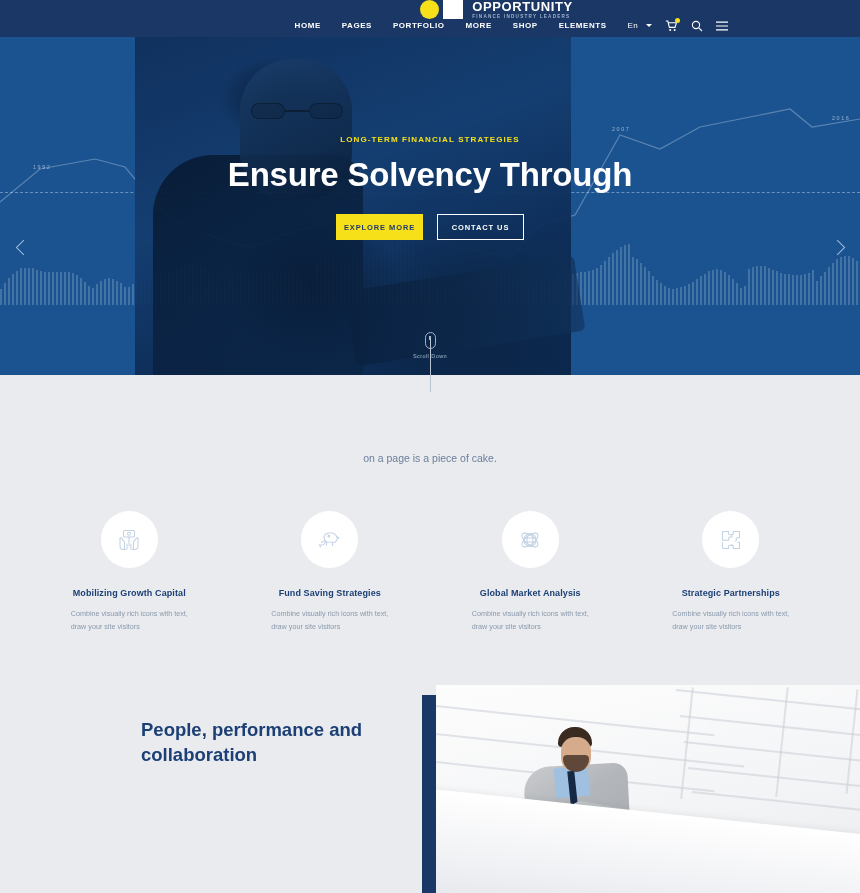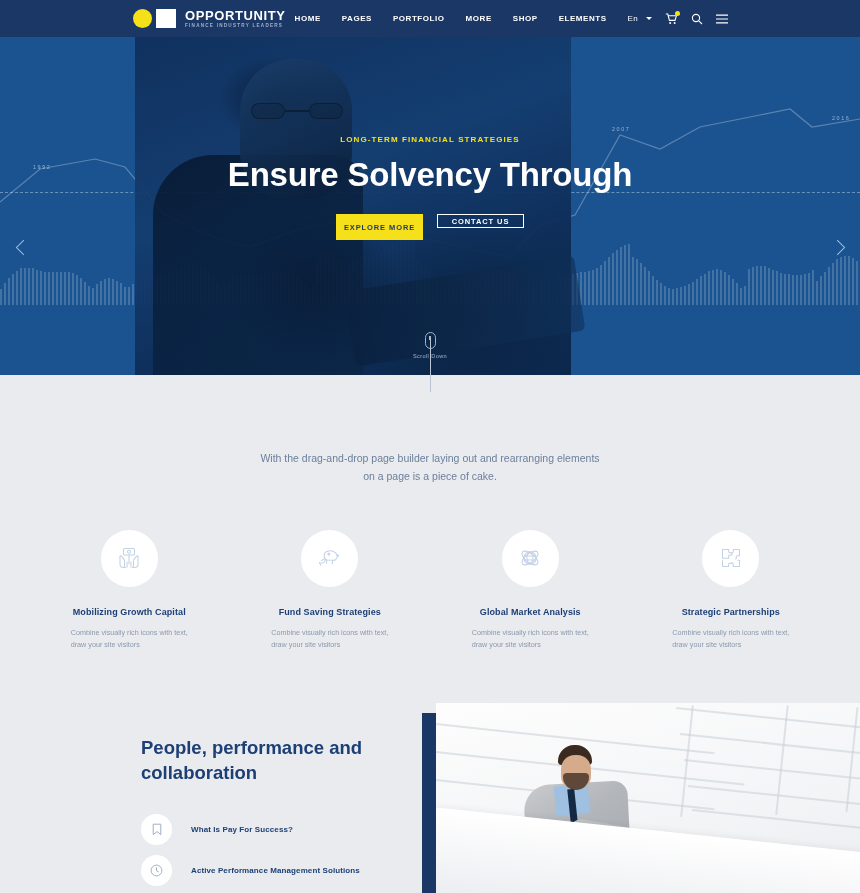--- a/index.html
+++ b/index.html
@@ -8,21 +8,21 @@
     font-family:"Liberation Sans", sans-serif;
     background:#e9ebee;
     color:#1c3f76;
   }
 
   
   .header {
     position:relative; z-index:40;
     height:37px; width:860px;
     background:#1b3766;
-    display:flex; align-items:center;
+    display:flex; align-items:center;flex-direction:column;
   }
   .logo-wrap { display:flex; align-items:center; margin-left:133px; }
   .logo-circle { width:19px; height:19px; border-radius:50%; background:#f5e019; }
   .logo-square { width:20px; height:19px; background:#ffffff; margin-left:4px; }
   .logo-text { margin-left:9px; line-height:1; }
   .logo-name {
     display:block; color:#ffffff; font-size:13px; font-weight:bold;
     letter-spacing:.6px;
   }
   .logo-tag {
@@ -116,21 +116,21 @@
   .hero-h1 {
     margin-top:10px; color:#ffffff; font-size:33px; font-weight:bold;
     line-height:1.28; text-align:center; letter-spacing:-.2px;
   }
   .hero-btns { margin-top:18px; display:flex; gap:14px; }
   .btn {
     font-size:7.5px; font-weight:bold; letter-spacing:.9px; cursor:pointer;
     display:flex; align-items:center; justify-content:center;
   }
   .btn-primary { width:87px; height:26px; background:#f5e019; color:#21396a; }
-  .btn-ghost { width:87px; height:14px; border:1.4px solid #ffffff; color:#ffffff; background:transparent; }
+  .btn-ghost { width:87px; height:26px; border:1.4px solid #ffffff; color:#ffffff; background:transparent; }
 
   .scroll-down {
     position:absolute; left:0; right:0; top:295px;
     display:flex; flex-direction:column; align-items:center; gap:4px; cursor:pointer;
   }
   .mouse-ico { width:11px; height:17px; border:1.2px solid rgba(205,224,244,.75); border-radius:6px; position:relative; }
   .mouse-ico:after { content:""; position:absolute; left:50%; top:3px; margin-left:-.6px; width:1.2px; height:4px; background:rgba(205,224,244,.8); }
   .scroll-lbl { color:rgba(205,224,244,.72); font-size:5.6px; letter-spacing:.4px; }
 
   .hero-arrow {
@@ -528,21 +528,20 @@
   <div class="hero-arrow right">
     <span class="chev r"></span>
   </div>
 </div>
 
 <div class="drop-line"></div>
 
 <div class="section-light">
 
   <div class="intro">
-    <div>With the drag-and-drop page builder laying out and rearranging elements</div>
     <div>on a page is a piece of cake.</div>
   </div>
 
   <div class="cards">
 
     <div class="card">
       <div class="card-ico">
         <svg width="30" height="30" viewBox="0 0 30 30" fill="none" stroke="#c3d2e4" stroke-width="1.05" stroke-linecap="round" stroke-linejoin="round">
           <rect x="9.5" y="5.5" width="11" height="6.5" rx="1"></rect>
           <circle cx="15" cy="8.7" r="1.5"></circle>
@@ -619,42 +618,20 @@
   </div>
 
   <div class="people">
 
     <div class="people-left">
       <h2 class="people-h2">
         <span>People, performance and</span><br>
         <span>collaboration</span>
       </h2>
 
-      <div class="acc-list">
-
-        <div class="acc-item">
-          <span class="acc-ico">
-            <svg width="12" height="13" viewBox="0 0 12 13" fill="none" stroke="#9fb0c6" stroke-width="1">
-              <path d="M2.2 1.2h7.6v10.4L6 8.6 2.2 11.6z"></path>
-            </svg>
-          </span>
-          <span class="acc-lbl">What Is Pay For Success?</span>
-        </div>
-
-        <div class="acc-item">
-          <span class="acc-ico">
-            <svg width="13" height="13" viewBox="0 0 13 13" fill="none" stroke="#9fb0c6" stroke-width="1">
-              <circle cx="6.5" cy="6.5" r="5.4"></circle>
-              <path d="M6.5 3.4v3.3l2.3 1.4"></path>
-            </svg>
-          </span>
-          <span class="acc-lbl">Active Performance Management Solutions</span>
-        </div>
-
-      </div>
     </div>
 
     <div class="people-media">
       <div class="media-bar"></div>
       <div class="media-photo">
         <div class="blind" style="left:-20px;  top:18px;  width:300px; transform:rotate(6deg);"></div>
         <div class="blind" style="left:-20px;  top:46px;  width:330px; transform:rotate(6deg);"></div>
         <div class="blind" style="left:-20px;  top:74px;  width:300px; transform:rotate(6deg);"></div>
         <div class="blind" style="left:240px;  top:4px;   width:200px; transform:rotate(6deg);"></div>
         <div class="blind" style="left:244px;  top:30px;  width:200px; transform:rotate(6deg);"></div>

